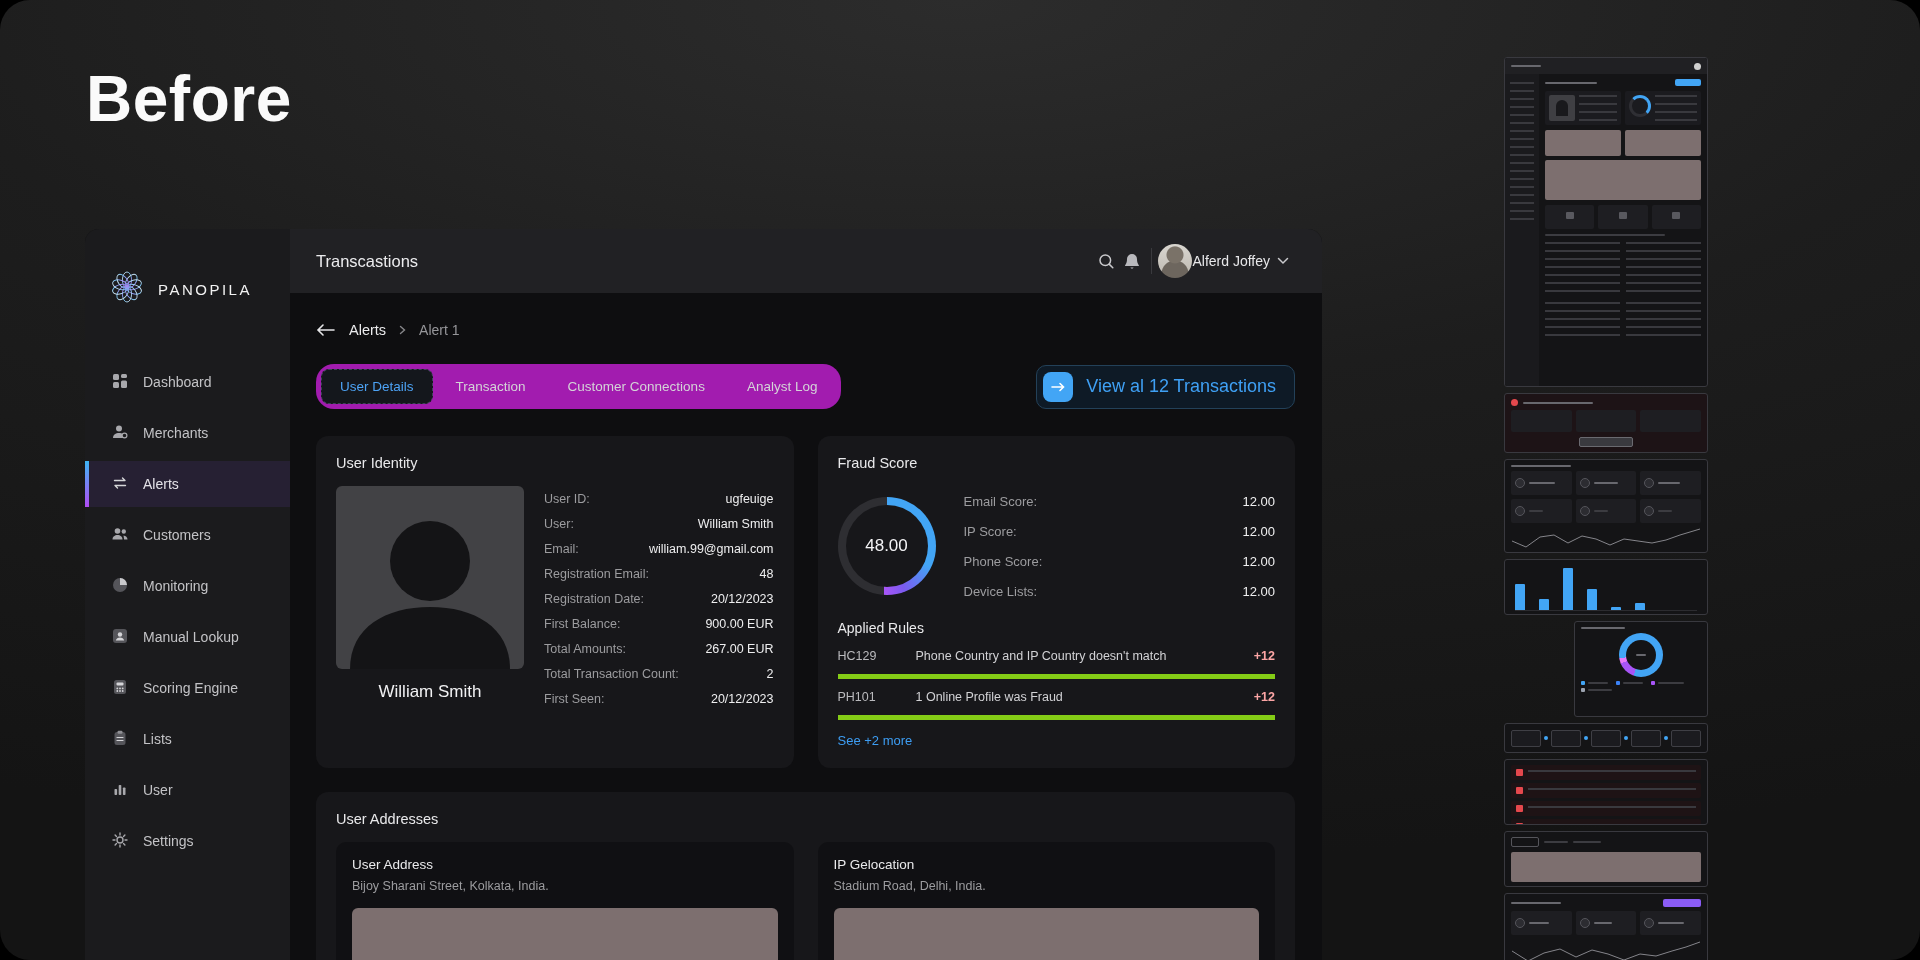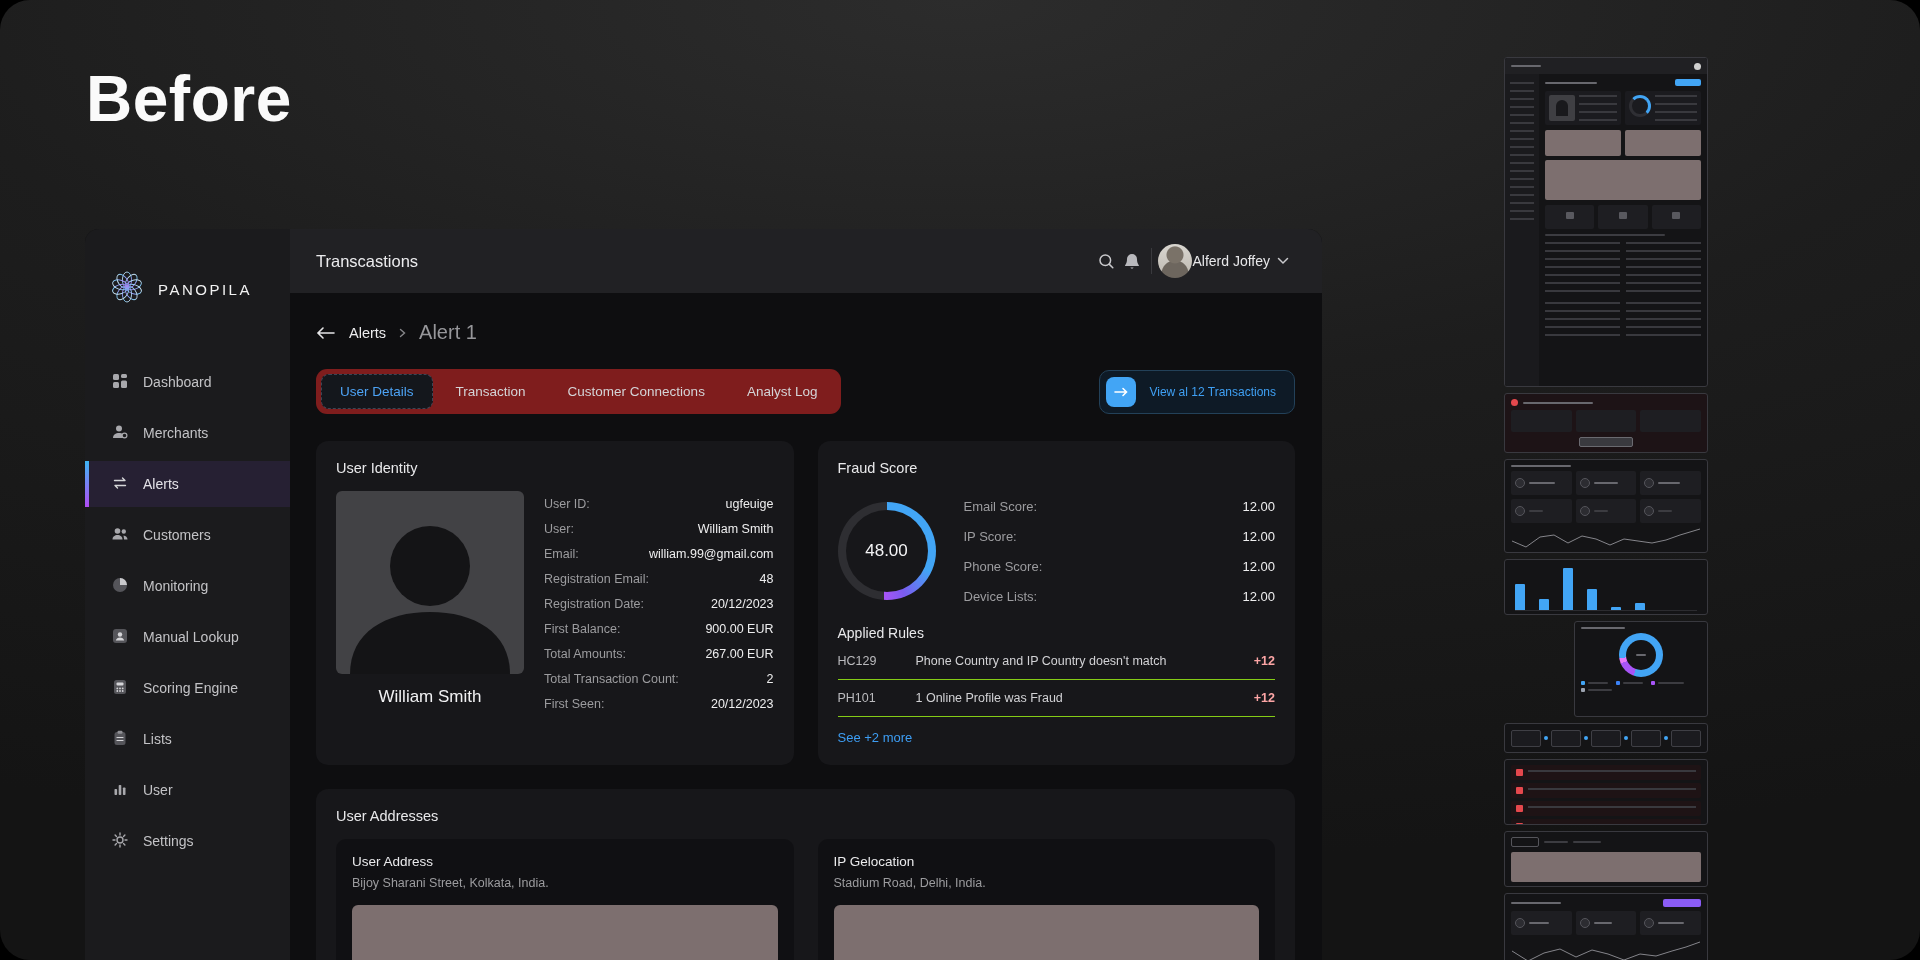--- a/index.html
+++ b/index.html
@@ -34,29 +34,29 @@
   .avatar{width:34px;height:34px;border-radius:50%;flex:none;
      background:radial-gradient(circle at 50% 32%, #7a7268 0 8px, rgba(0,0,0,0) 9px),
                 radial-gradient(circle at 50% 88%, #6d665e 0 13px, rgba(0,0,0,0) 14px),
                 linear-gradient(180deg,#d9d6d0,#bdb8b0);}
   .user-name{color:#e8e8ea;font-size:14px;}
   
   .content{flex:1;background:#0e0e10;padding:28px 27px 0 26px;overflow:hidden;}
   .crumbs{display:flex;align-items:center;gap:13px;margin-bottom:25px;}
   .crumb-back{display:flex;align-items:center;cursor:pointer;}
   .crumb-a{color:#ebebed;font-size:14.5px;cursor:pointer;}
-  .crumb-b{color:#96969a;font-size:20px;}
+  .crumb-b{color:#96969a;font-size:14px;}
   .tabs-row{display:flex;align-items:center;justify-content:space-between;margin-bottom:27px;}
-  .tabbar{display:inline-flex;align-items:center;background:#7f1d1d;border-radius:11px;padding:5px;gap:4px;}
+  .tabbar{display:inline-flex;align-items:center;background:#a21caf;border-radius:18px;padding:5px;gap:4px;}
   .tab{padding:9px 18px;font-size:13.5px;color:#d4d4d7;border:1px solid transparent;border-radius:8px;cursor:pointer;white-space:nowrap;}
   .tab.active{color:#4da3f5;border:1px dashed #3b4656;background:#14171c;}
   .view-btn{display:flex;align-items:center;gap:13px;padding:6px 18px 6px 6px;border-radius:10px;
             background:#0e1a26;border:1px solid #234159;cursor:pointer;}
   .view-btn-ic{width:30px;height:30px;border-radius:8px;background:#42a5f5;display:flex;align-items:center;justify-content:center;}
-  .view-btn-label{color:#3fa0f4;font-size:12px;}
+  .view-btn-label{color:#3fa0f4;font-size:18px;}
   
   .cards-row{display:grid;grid-template-columns:1fr 1fr;gap:24px;}
   .card{background:#17171a;border-radius:12px;padding:19px 20px;}
   .card-title{color:#e9e9eb;font-size:14.5px;margin-bottom:15px;}
   .identity-body{display:flex;gap:20px;}
   .photo-box{width:188px;height:183px;background:#424245;border-radius:6px;overflow:hidden;
              display:flex;align-items:flex-end;justify-content:center;}
   .identity-name{margin-top:13px;text-align:center;color:#f1f1f3;font-size:17px;}
   .kv-list{flex:1;min-width:0;}
   .kv{display:flex;justify-content:space-between;align-items:baseline;padding:5.5px 0;}
@@ -66,21 +66,21 @@
   .gauge{width:98px;height:98px;border-radius:50%;flex:none;
          background:conic-gradient(from 0deg,#42a5f5 0 32%,#7b5bf0 44%,#a855f7 51%,#2e2e32 51% 100%);
          display:flex;align-items:center;justify-content:center;}
   .gauge-inner{width:82px;height:82px;border-radius:50%;background:#17171a;display:flex;align-items:center;justify-content:center;}
   .gauge-value{color:#f4f4f6;font-size:17px;}
   .score-list{flex:1;}
   .score-list .kv{padding:7.5px 0;}
   .score-list .k,.score-list .v{font-size:13px;}
   .rules-title{color:#e9e9eb;font-size:14px;margin:14px 0 2px;}
   .rule{display:grid;grid-template-columns:68px 1fr auto;align-items:center;gap:10px;
-        padding:11px 0;border-bottom:1px solid #84cc16;}
+        padding:11px 0;border-bottom:5px solid #84cc16;}
   .rule-id{color:#bababd;font-size:12.5px;}
   .rule-desc{color:#d2d2d5;font-size:12.5px;}
   .rule-score{color:#fca5a5;font-size:12.5px;font-weight:700;}
   .see-more{color:#3d9df3;font-size:13px;margin-top:13px;cursor:pointer;display:inline-block;}
   
   .addr-section{margin-top:24px;}
   .addr-grid{display:grid;grid-template-columns:1fr 1fr;gap:24px;}
   .addr-card{background:#101013;border-radius:10px;padding:15px 16px;}
   .addr-title{color:#eaeaec;font-size:13.5px;}
   .addr-line{color:#9c9c9f;font-size:12.5px;margin-top:7px;}

